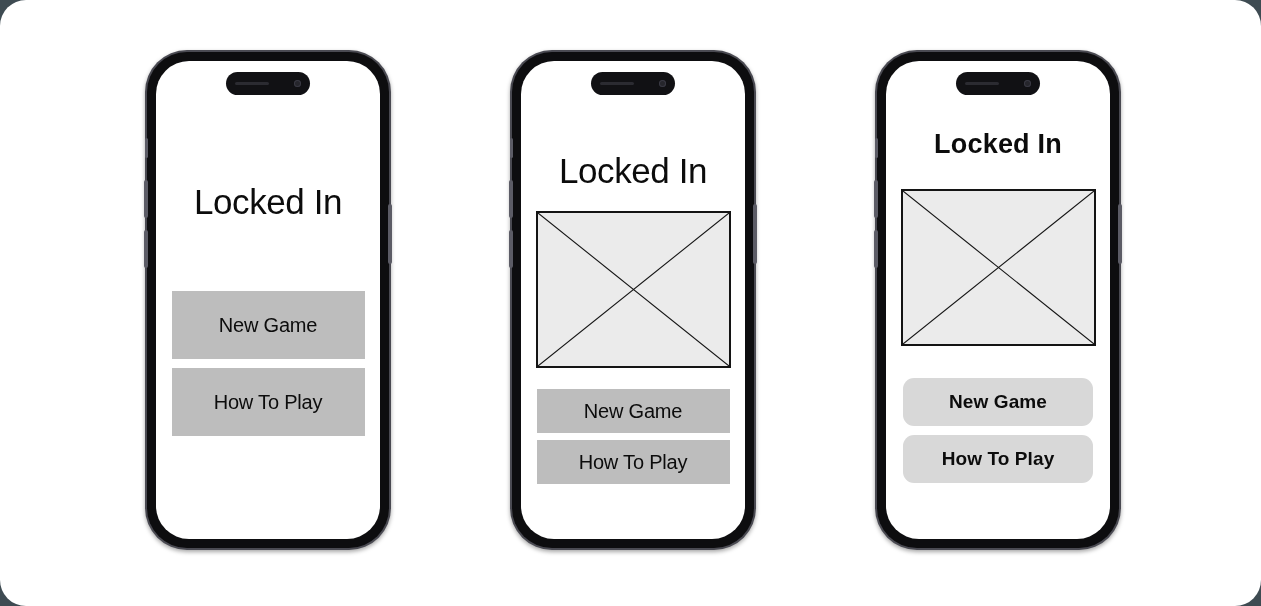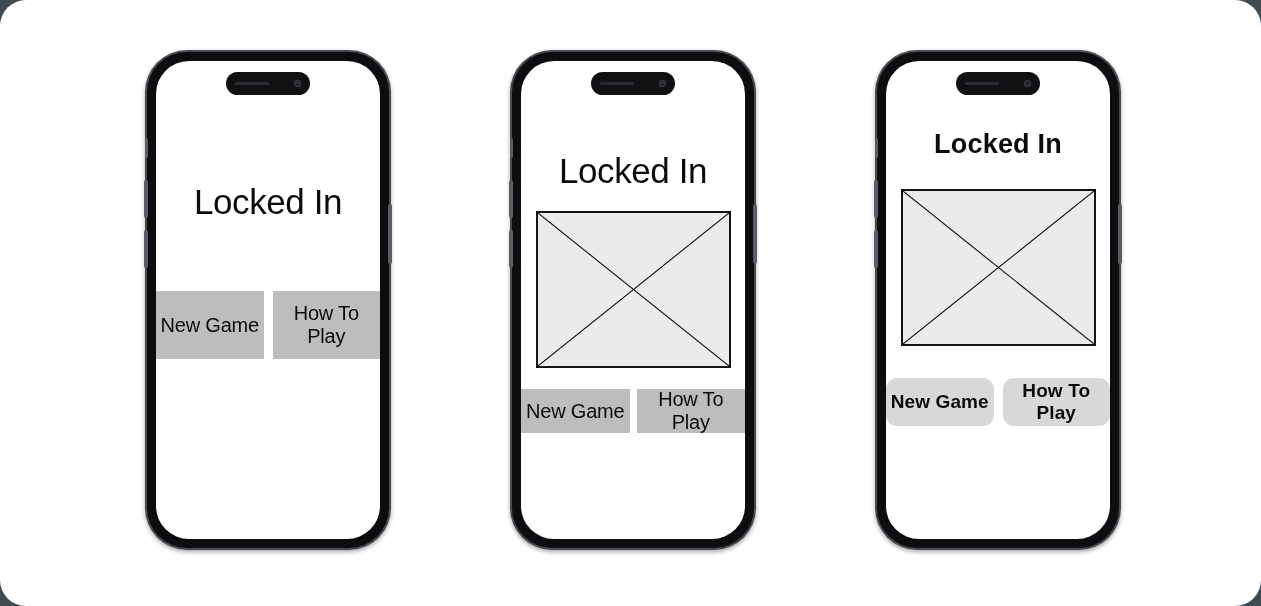--- a/index.html
+++ b/index.html
@@ -143,21 +143,22 @@
     position: absolute;
     inset: 0;
     width: 100%;
     height: 100%;
     display: block;
   }
 
   
   .btn-stack {
     display: flex;
-    flex-direction: row;
+    flex-direction: column;
+    align-items: center;
     width: 100%;
   }
   .stack-a { margin-top: 69px; gap: 9px; }
   .stack-b { margin-top: 21px; gap: 7px; }
   .stack-c { margin-top: 32px; gap: 9px; }
 
   .ui-button {
     display: flex;
     align-items: center;
     justify-content: center;

